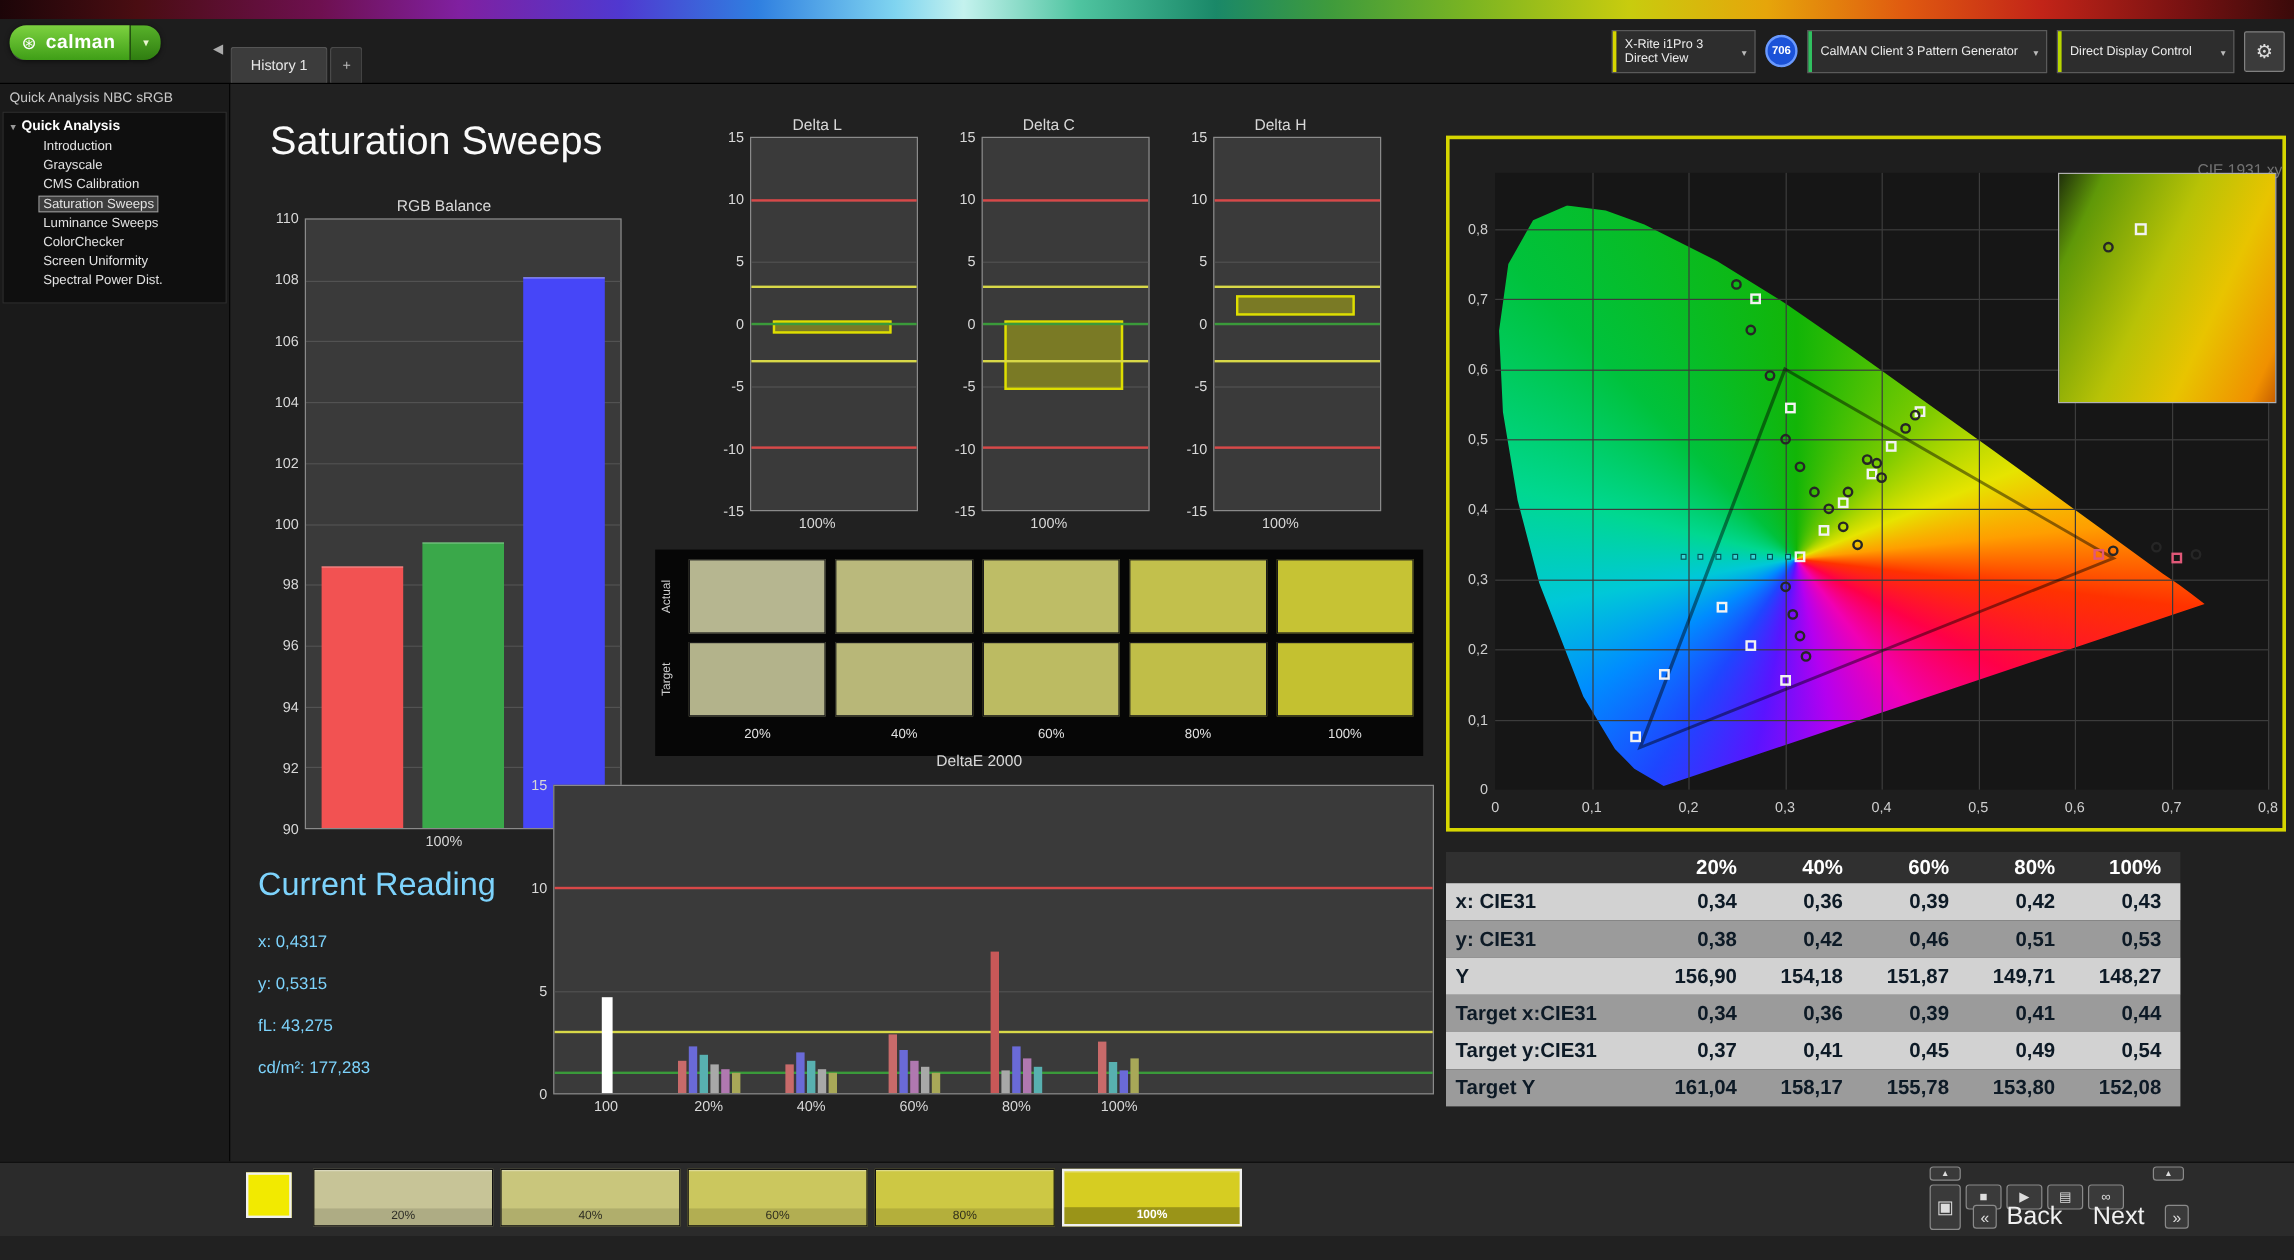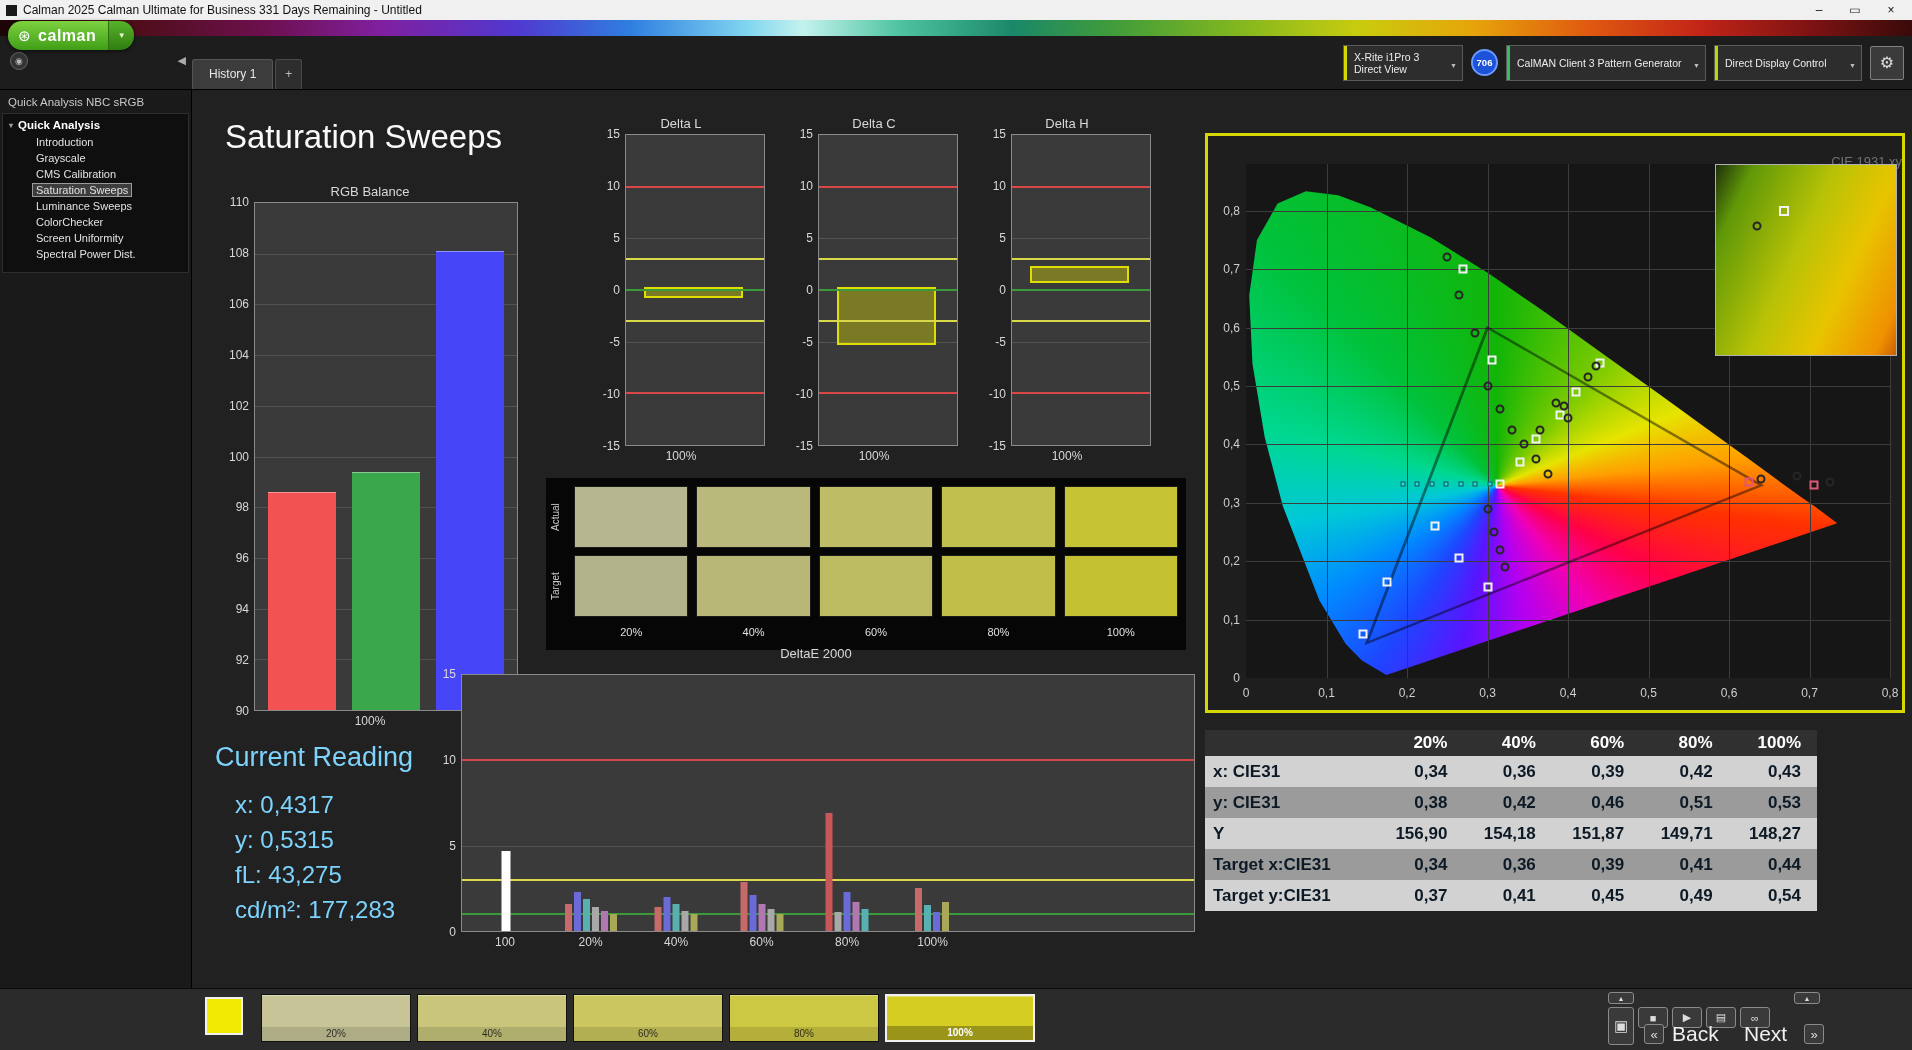--- a/index.html
+++ b/index.html
@@ -86,21 +86,21 @@
   .de-chart .chart-body { height:258px; }
   .de-chart .ylabels { width:24px; }
   .de-group { position:absolute; bottom:0; height:100%; display:flex; align-items:flex-end; gap:2px; transform:translateX(-50%); }
   .de-bar { width:7px; }
   .de-xlabels { position:relative; height:20px; margin-left:24px; }
   .de-xlabel { position:absolute; top:3px; transform:translateX(-50%); font-size:12px; color:#d8d8d8; }
 
   
   .current-reading { position:absolute; left:23px; top:652px; color:#7dd3fc; }
   .cr-title { font-size:27px; margin-bottom:14px; }
-  .cr-line { font-size:24px; line-height:35px;margin-left:20px; }
+  .cr-line { font-size:14px; line-height:35px; }
 
   
   .cie-panel { position:absolute; left:1013px; top:43px; width:700px; height:580px; background:#1e1e1e; border:3px solid #d6d600; }
   .cie-title { text-align:right; font-size:13px; color:#737373; padding-top:18px; }
   .cie-plot { position:absolute; left:38px; top:28px; right:12px; bottom:32px; background:#161616; }
   .cie-grid-v { position:absolute; top:0; bottom:0; width:1px; background:#3c3c3c; }
   .cie-grid-h { position:absolute; left:0; right:0; height:1px; background:#3c3c3c; }
   .tick-x { position:absolute; bottom:-22px; transform:translateX(-50%); font-size:12px; color:#cfcfcf; }
   .tick-y { position:absolute; right:calc(100% + 6px); transform:translateY(-50%); font-size:12px; color:#cfcfcf; }
   .horseshoe { position:absolute; inset:0;
@@ -136,28 +136,20 @@
   .pswatch.selected .plabel { color:#fff; font-weight:bold; background:rgba(0,0,0,.28); }
   .transport { position:absolute; right:8px; top:3px; width:300px; height:56px; }
   .t-btn { position:absolute; background:#3a3a3a; border:1px solid #8a8a8a; border-radius:3px; color:#ddd; display:flex; align-items:center; justify-content:center; font-size:11px; }
   .nav-label { position:absolute; color:#f0f0f0; font-size:21px; top:30px; }
 </style>
 </head>
 <body>
 
 <div class="app">
 
-  <div class="titlebar">
-    <div class="win-icon"></div>
-    <div class="titlebar-text">Calman 2025 Calman Ultimate for Business 331 Days Remaining  - Untitled</div>
-    <div class="tb-spacer"></div>
-    <div class="win-btn">–</div>
-    <div class="win-btn">▭</div>
-    <div class="win-btn">×</div>
-  </div>
 
   <div class="rainbow"></div>
 
   <div class="logo">
     <div class="logo-main">
       <span class="logo-star">⊛</span>
       <span>calman</span>
     </div>
     <div class="logo-drop">▼</div>
   </div>
@@ -569,20 +561,28 @@
             <div class="dt-cell">0,44</div>
           </div>
           <div class="dt-row dt-light">
             <div class="dt-label">Target y:CIE31</div>
             <div class="dt-cell">0,37</div>
             <div class="dt-cell">0,41</div>
             <div class="dt-cell">0,45</div>
             <div class="dt-cell">0,49</div>
             <div class="dt-cell">0,54</div>
           </div>
+          <div class="dt-row dt-dark">
+            <div class="dt-label">Target Y</div>
+            <div class="dt-cell">161,04</div>
+            <div class="dt-cell">158,17</div>
+            <div class="dt-cell">155,78</div>
+            <div class="dt-cell">153,80</div>
+            <div class="dt-cell">152,08</div>
+          </div>
         </div>
     </div>
   </div>
 
   <div class="bottombar">
     <div class="current-swatch" id="current-swatch" style="background: rgb(242, 234, 0);"></div>
     <div class="pattern-swatches" id="pattern-swatches">
         <div class="pswatch" style="background: rgb(199, 196, 151);">
           <div class="plabel">20%</div>
         </div>

